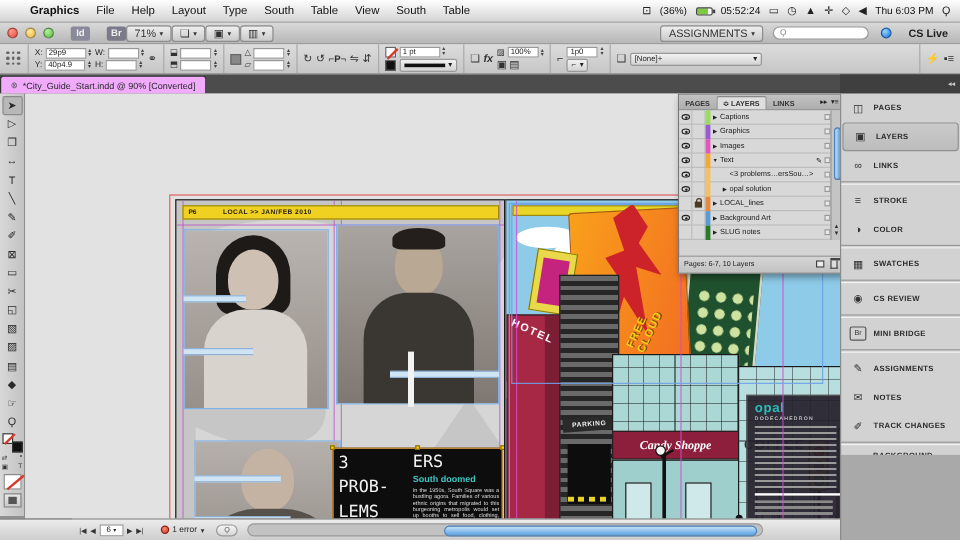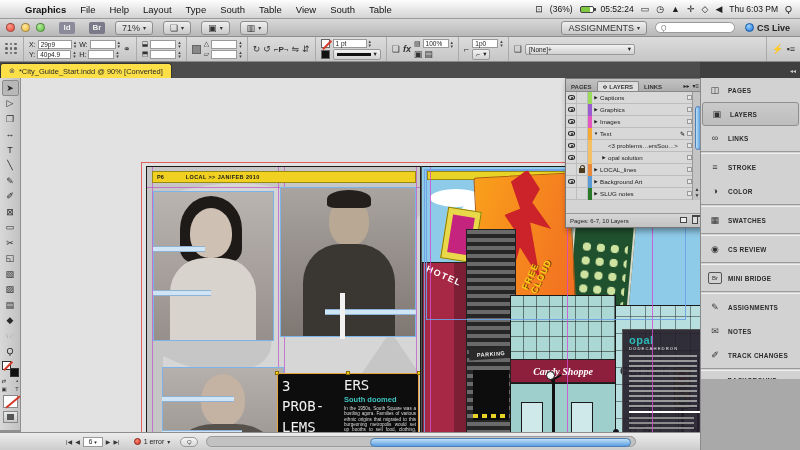--- a/index.html
+++ b/index.html
@@ -20,25 +20,25 @@
 
   
   #titlebar { left:0; top:19px; width:800px; height:18px; background:linear-gradient(#d9d9d9,#b7b7b7);
     border-bottom:1px solid #8e8e8e; display:flex; align-items:center; font-size:9px; color:#333; }
   .tl { width:9px; height:9px; border-radius:50%; margin-left:6px; border:1px solid rgba(0,0,0,.35); }
   .tl.r{ background:radial-gradient(circle at 35% 30%,#ff9a8a,#e8483a);} 
   .tl.y{ background:radial-gradient(circle at 35% 30%,#ffe9a0,#f0b73a);} 
   .tl.g{ background:radial-gradient(circle at 35% 30%,#b8f0a0,#57b93a);} 
   .appid { margin-left:14px; width:16px; height:12px; background:#8a8a9a; color:#eee; font-size:8px; font-weight:bold;
     display:flex; align-items:center; justify-content:center; border-radius:2px; }
-  .tbtn { margin-left:10px; padding:1px 6px; border:1px solid #8e8e8e; border-radius:3px; background:linear-gradient(#efefef,#c9c9c9); display:flex; align-items:center; gap:3px; }
+  .tbtn { padding:1px 6px; border:1px solid #8e8e8e; border-radius:3px; background:linear-gradient(#efefef,#c9c9c9); display:flex; align-items:center; gap:3px; }
   .tbtn .car { font-size:6px; }
   .wsbtn { margin-left:auto; }
   .searchbox { width:80px; height:11px; border:1px solid #999; border-radius:6px; background:#fff; margin-left:8px; display:flex; align-items:center; font-size:7px; color:#888; padding-left:5px; }
-  .cslive { display:flex; align-items:center; gap:3px; margin:0 10px 0 10px; font-weight:bold; color:#222; }
+  .cslive { display:flex; align-items:center; gap:14px; margin:0 10px 0 10px; font-weight:bold; color:#222; }
   .cslive .dot { width:9px; height:9px; border-radius:50%; background:radial-gradient(circle at 35% 30%,#9ad4ff,#1a6fd4); border:1px solid #1459a8; }
 
   
   #controlbar { left:0; top:37px; width:800px; height:25px; background:linear-gradient(#dcdcdc,#c6c6c6);
     border-bottom:1px solid #8a8a8a; display:flex; align-items:center; font-size:7px; color:#222; }
   .cgroup { display:flex; align-items:center; gap:3px; padding:0 5px; height:100%; border-right:1px solid #aaa; }
   .proxy { width:13px; height:13px; display:grid; grid-template-columns:repeat(3,1fr); gap:1px; }
   .proxy i { background:#666; border-radius:50%; width:2.5px; height:2.5px; }
   .fcol { display:flex; flex-direction:column; gap:1px; }
   .fpair { display:flex; align-items:center; gap:2px; }
@@ -49,21 +49,21 @@
   .sw { width:9px; height:9px; border:1px solid #666; background:#fff; position:relative; }
   .sw.none::after { content:''; position:absolute; left:-1px; top:3.5px; width:12px; height:1.5px; background:#d43a2a; transform:rotate(-45deg); }
   .sw.black { background:#111; }
   .ddown { height:11px; background:linear-gradient(#f2f2f2,#d2d2d2); border:1px solid #999; border-radius:2px; display:flex; align-items:center; font-size:6.5px; padding:0 3px; gap:3px; }
   .strokeline { width:34px; height:3px; background:#111; }
 
   
   #tabbar { left:0; top:62px; width:800px; height:16px; background:#4c4c4c; display:flex; align-items:flex-end; }
   .dtab { height:15px; display:flex; align-items:center; gap:4px; font-size:7.5px; padding:0 8px; border:1px solid #333; border-bottom:none; border-radius:3px 3px 0 0; }
   .dtab.active { background:linear-gradient(#e6e6e6,#cfcfcf); color:#1a1a1a; margin-left:24px; }
-  .dtab.inactive { background:#fde047; color:#2a2a2a; }
+  .dtab.inactive { background:#f0abfc; color:#2a2a2a; }
   .tclose { font-size:7px; color:#555; }
 
   
   #toolbox { left:0; top:78px; width:21px; height:352px; background:linear-gradient(90deg,#d8d8d8,#c2c2c2);
     border-right:1px solid #8e8e8e; display:flex; flex-direction:column; align-items:center; padding-top:2px; }
   .tool { width:17px; height:15.5px; display:flex; align-items:center; justify-content:center; font-size:9px; color:#2a2a2a; }
   .tool.sel { background:#b8b8b8; border:1px solid #8a8a8a; border-radius:2px; }
   #tbswatches { position:relative; width:17px; height:16px; margin-top:2px; }
   #tbswatches .f1 { position:absolute; left:0; top:0; width:9px; height:9px; background:#fff; border:1px solid #333; }
   #tbswatches .f1::after { content:''; position:absolute; left:-1px; top:3px; width:12px; height:1.5px; background:#d43a2a; transform:rotate(-45deg); }

